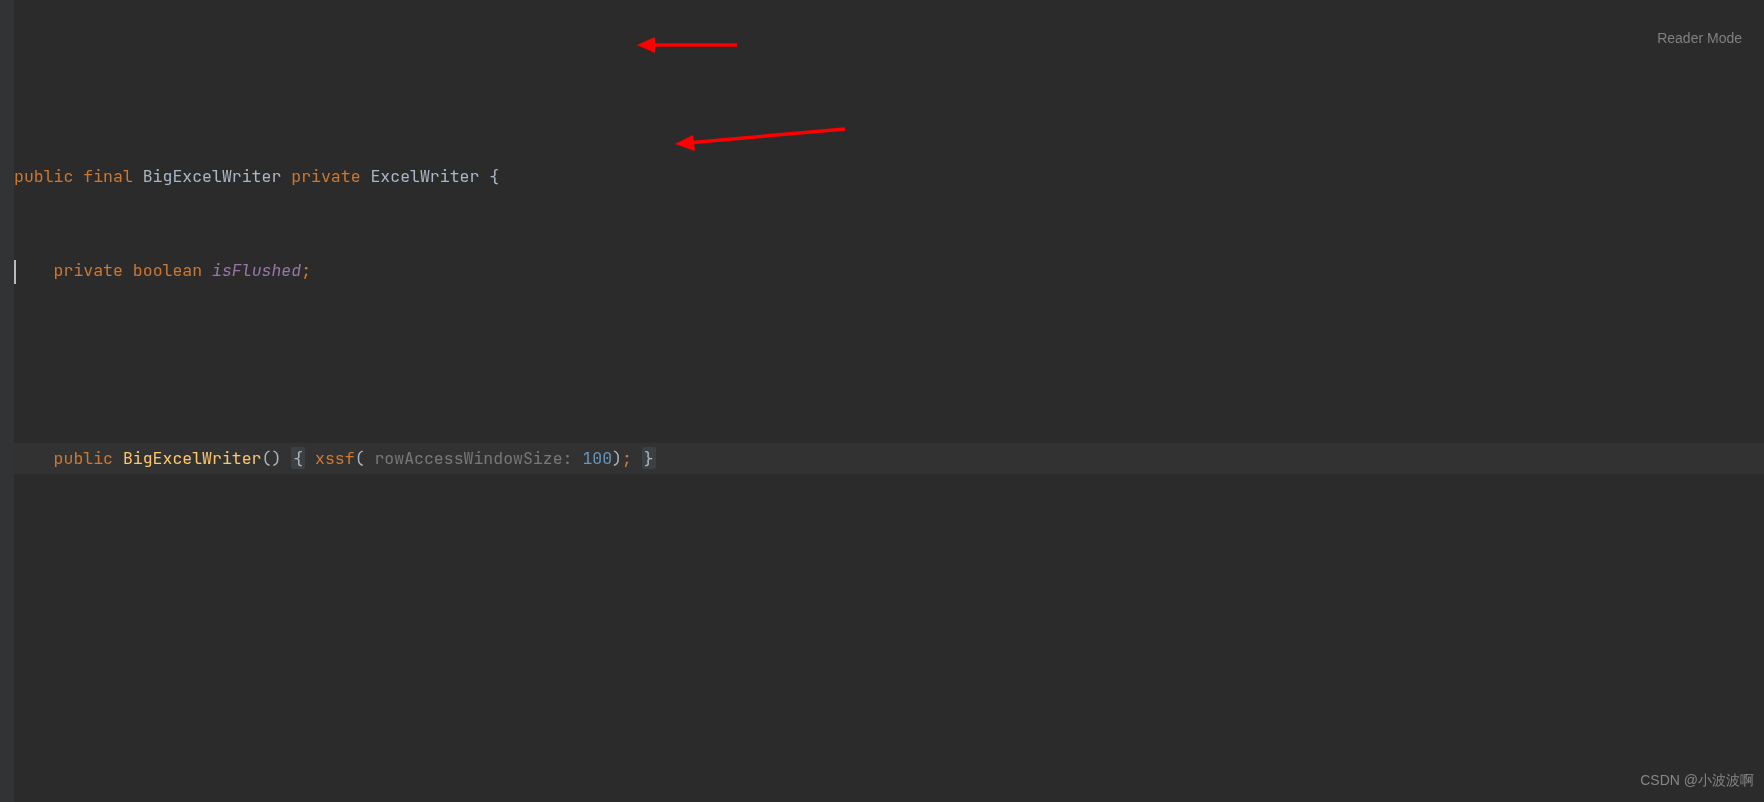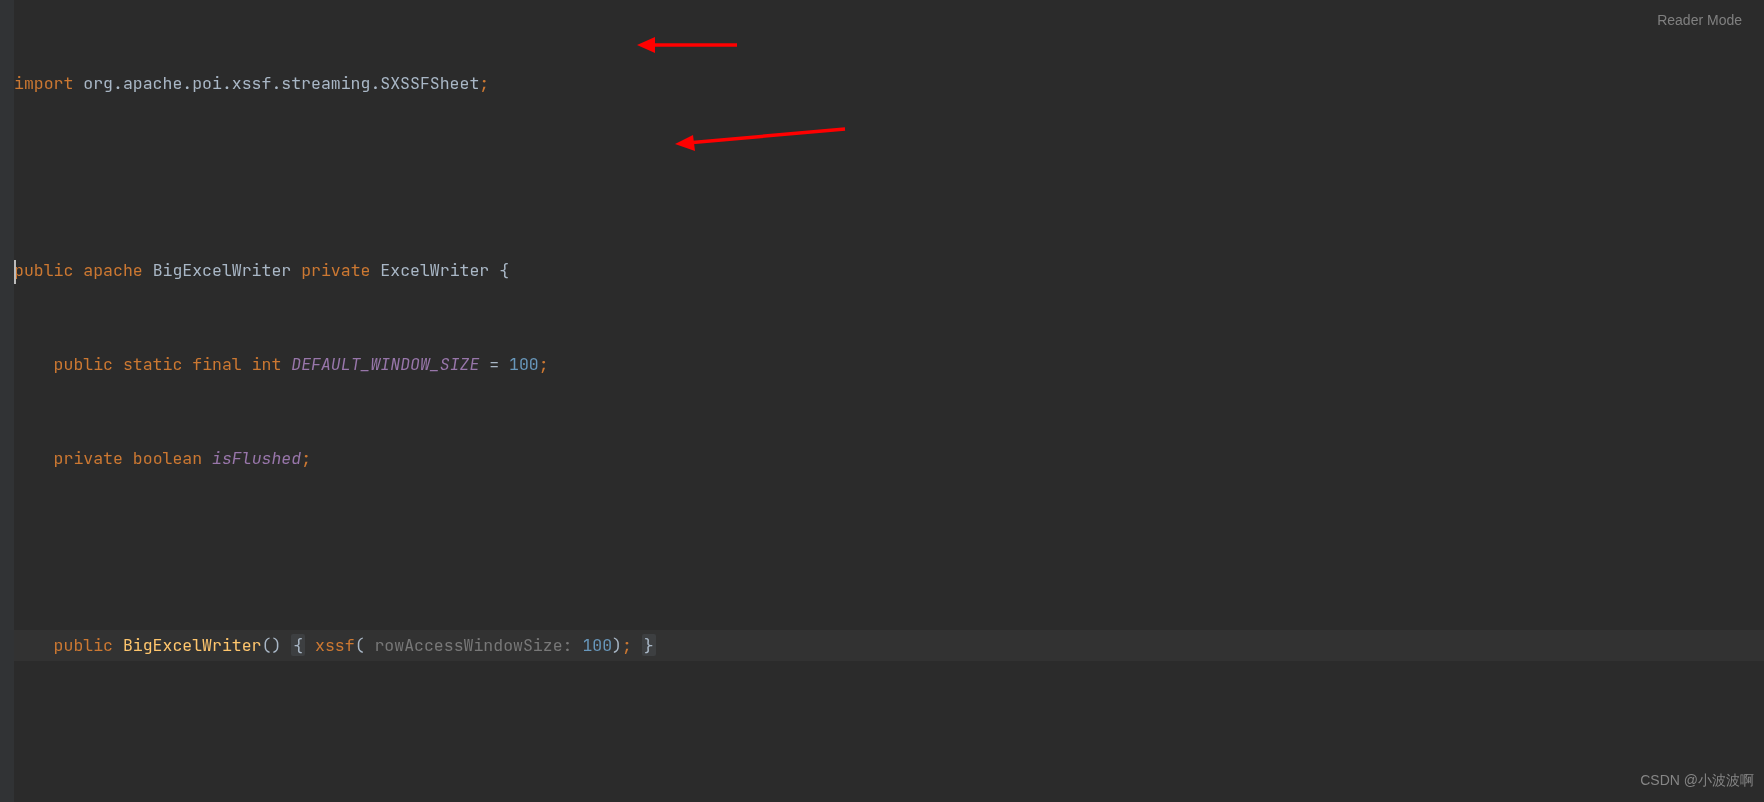--- a/index.html
+++ b/index.html
@@ -33,21 +33,21 @@
   .line { height: 31.25px; }
   .kw { color: #cc7832; }
   .num { color: #6897bb; }
   .fn { color: #ffc66d; }
   .it { color: #9876aa; font-style: italic; }
   .hint { color: #787878; }
   .foldbrace { background: #3d3f41; padding: 0 2px; border-radius: 2px; }
   .hl-line { background: #323232; }
   .reader-mode {
     position: absolute;
-    top: 5px;
+    top: 23px;
     right: 22px;
     color: #808080;
     font-family: "Segoe UI", sans-serif;
     font-size: 14px;
   }
   .watermark {
     position: absolute;
     bottom: 6px;
     right: 10px;
     color: #868686;
@@ -63,24 +63,22 @@
     height: 24px;
     background: #bbbbbb;
   }
 </style>
 </head>
 <body>
 
 <div class="gutter"></div>
 
 <div class="editor">
-  <div class="line"><span class="kw">import</span> <span>org.apache.poi.xssf.streaming.SXSSFSheet</span><span class="kw">;</span></div>
   <div class="line"></div>
-  <div class="line"><span class="kw">public</span> <span class="kw">apache</span> <span>BigExcelWriter</span> <span class="kw">private</span> <span>ExcelWriter</span> {</div>
-  <div class="line">    <span class="kw">public</span> <span class="kw">static</span> <span class="kw">final</span> <span class="kw">int</span> <span class="it">DEFAULT_WINDOW_SIZE</span><span> = </span><span class="num">100</span><span class="kw">;</span></div>
+  <div class="line"><span class="kw">public</span> <span class="kw">final</span> <span>BigExcelWriter</span> <span class="kw">private</span> <span>ExcelWriter</span> {</div>
   <div class="line">    <span class="kw">private</span> <span class="kw">boolean</span> <span class="it">isFlushed</span><span class="kw">;</span></div>
   <div class="line"></div>
   <div class="line hl-line">    <span class="kw">public</span> <span class="fn">BigExcelWriter</span>() <span class="foldbrace">{</span> <span class="kw">xssf</span>( <span class="hint">rowAccessWindowSize:</span> <span class="num">100</span>)<span class="kw">;</span> <span class="foldbrace">}</span></div>
   
   
   
   
   
   
   

